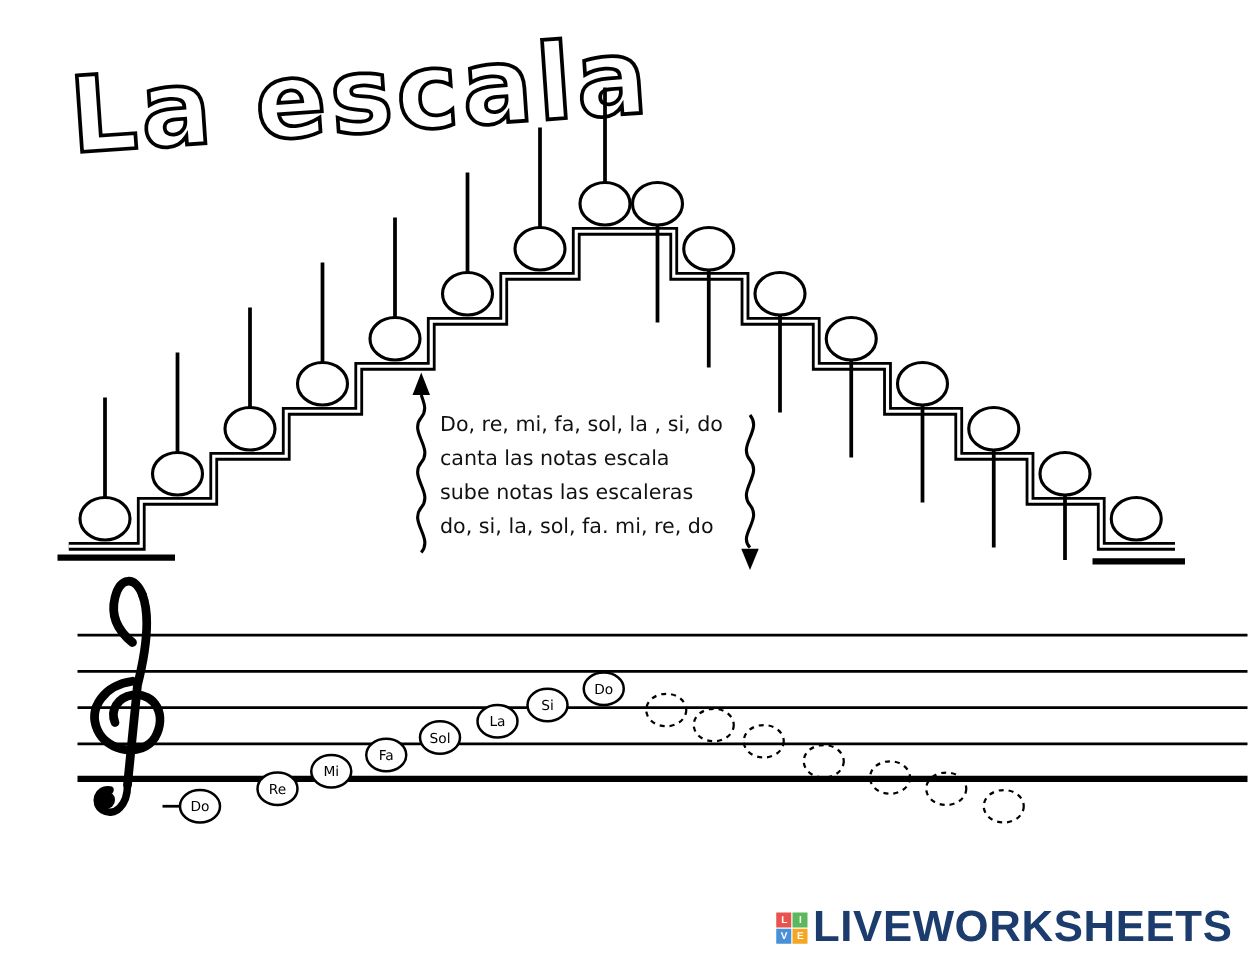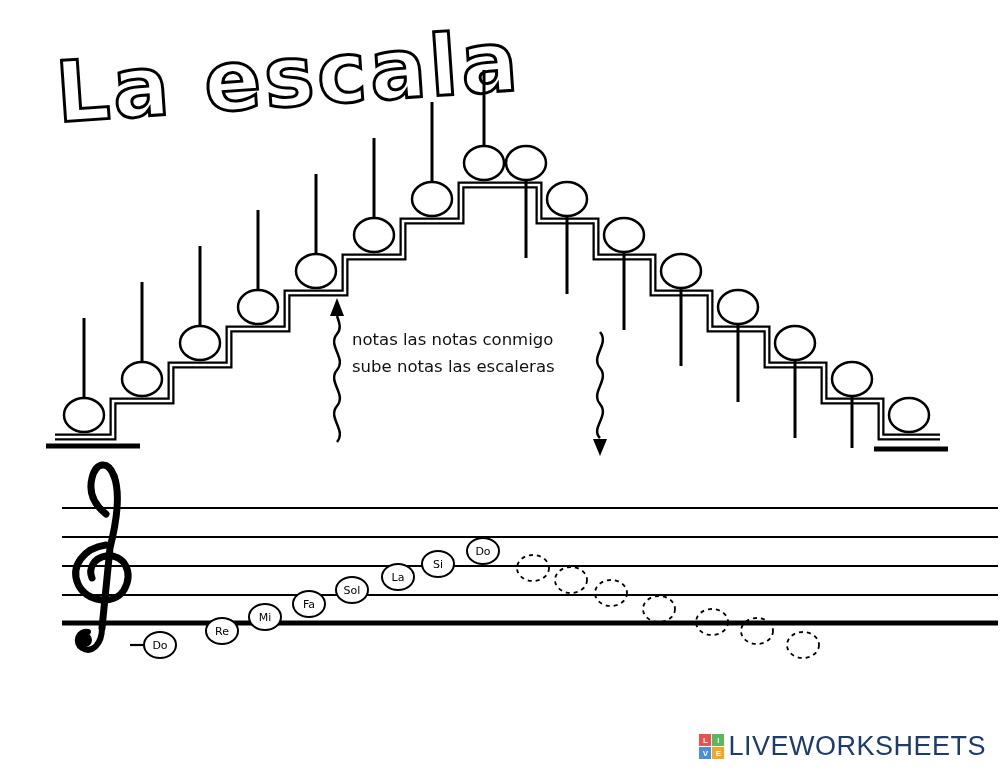--- a/index.html
+++ b/index.html
@@ -7,21 +7,21 @@
         font-family:"DejaVu Sans",sans-serif;}
   svg{position:absolute;left:0;top:0;}
   .lyrics{position:absolute;left:352px;top:330px;width:250px;color:#111;}
   .lyrics p{margin:0 0 7px 0;font-size:16.5px;line-height:20px;font-family:"DejaVu Sans",sans-serif;}
   .instruction{position:absolute;left:78px;top:692px;font-size:17px;color:#111;
                font-family:"DejaVu Sans",sans-serif;}
   .brand{position:absolute;right:14px;bottom:10px;display:flex;align-items:center;gap:4px;}
   .logo-grid{display:grid;grid-template-columns:12px 12px;grid-template-rows:12px 12px;gap:1px;}
   .logo-sq{display:flex;align-items:center;justify-content:center;color:#fff;
            font-size:8px;font-weight:bold;font-family:"Liberation Sans",sans-serif;}
-  .brand-name{font-size:27px;font-weight:400;letter-spacing:0.5px;
+  .brand-name{font-size:35px;font-weight:700;letter-spacing:0.5px;
               font-family:"Liberation Sans",sans-serif;}
 </style>
 </head>
 <body>
 
 <div id="page">
 
   <svg width="1000" height="772" viewBox="0 0 1000 772">
 
     <text x="58" y="122" font-size="84" font-weight="bold" font-family="DejaVu Sans, sans-serif" fill="#ffffff" stroke="#000000" stroke-width="3" letter-spacing="3" transform="rotate(-4 58 122)">La escala</text>
@@ -120,22 +120,24 @@
       <ellipse cx="571" cy="580" rx="16" ry="13"></ellipse>
       <ellipse cx="611" cy="593" rx="16" ry="13"></ellipse>
       <ellipse cx="659" cy="609" rx="16" ry="13"></ellipse>
       <ellipse cx="712" cy="622" rx="16" ry="13"></ellipse>
       <ellipse cx="757" cy="631" rx="16" ry="13"></ellipse>
       <ellipse cx="803" cy="645" rx="16" ry="13"></ellipse>
     </g>
   </svg>
 
   <div class="lyrics">
-    <p>notas las notas conmigo</p>
+    <p>Do, re, mi, fa, sol, la , si, do</p>
+    <p>canta las notas escala</p>
     <p>sube notas las escaleras</p>
+    <p>do, si, la, sol, fa. mi, re, do</p>
   </div>
 
 
   <div class="brand">
     <div class="logo-grid">
       <span class="logo-sq" style="background-color: rgb(232, 83, 79);">L</span>
       <span class="logo-sq" style="background-color: rgb(92, 184, 92);">I</span>
       <span class="logo-sq" style="background-color: rgb(74, 144, 217);">V</span>
       <span class="logo-sq" style="background-color: rgb(245, 166, 35);">E</span>
     </div>

